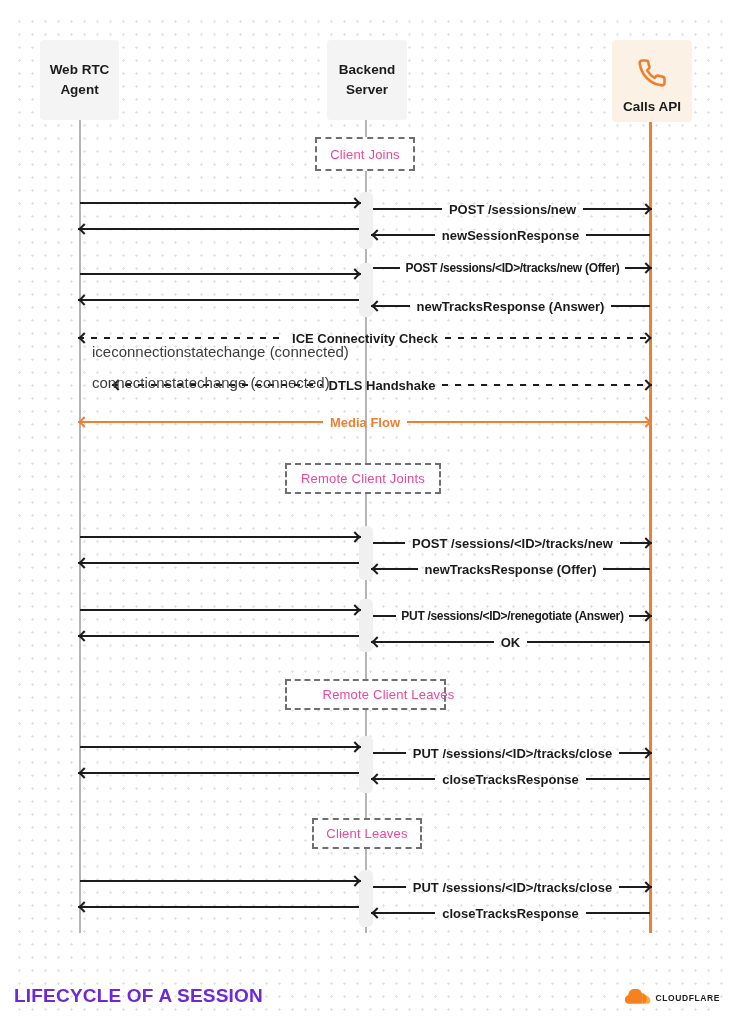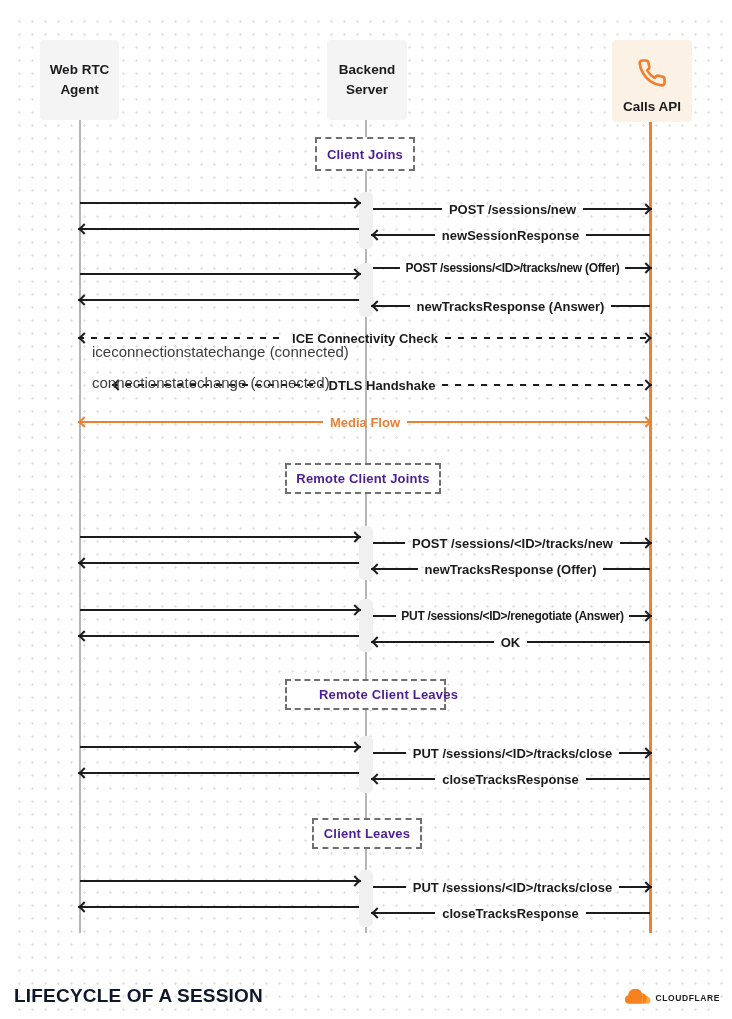--- a/index.html
+++ b/index.html
@@ -31,21 +31,21 @@
   }
   .actor.calls .phone { width:30px; height:30px; }
   
   .bar {
     position:absolute; left:359px; width:14px; background:#f0f0f1; border-radius:5px;
   }
   
   .phase {
     position:absolute; background:#ffffff; border:2px dashed #6f6f70;
     display:flex; align-items:center; justify-content:center;
-    font-size:13px; color:#4c1d95; letter-spacing:.2px; white-space:nowrap;font-weight:bold;
+    font-size:13px; color:#ec4899; letter-spacing:.2px; white-space:nowrap;
   }
   
   .arrow {
     position:absolute; height:18px; display:flex; align-items:center;
   }
   .seg { flex:1; min-width:4px; height:2.6px; background:#1c1c1e; }
   .dashseg {
     flex:1; min-width:4px; height:2.6px;
     background:repeating-linear-gradient(90deg,#1c1c1e 0 6px, transparent 6px 13px);
   }
@@ -62,21 +62,21 @@
   .ah.l { transform:rotate(-135deg); margin-right:-10px; }
   .arrow.orange .seg { background:#ED8133; }
   .arrow.orange .ah { border-color:#ED8133; }
   .arrow.orange .albl { color:#ED8133; }
   .sublbl {
     position:absolute; font-size:15px; color:#3d3d3f; white-space:nowrap;
   }
   
   .title {
     position:absolute; left:14px; top:985px; font-size:19px; font-weight:700;
-    color:#0f172a; letter-spacing:.2px; white-space:nowrap;text-align:center;
+    color:#6d28d9; letter-spacing:.2px; white-space:nowrap;text-align:center;
   }
   .logo {
     position:absolute; right:12px; top:989px; display:flex; align-items:center; gap:3px;
   }
   .logo .brand {
     font-size:8.5px; font-weight:700; letter-spacing:.6px; color:#1d1d1f;
   }
 </style>
 </head>
 <body>

